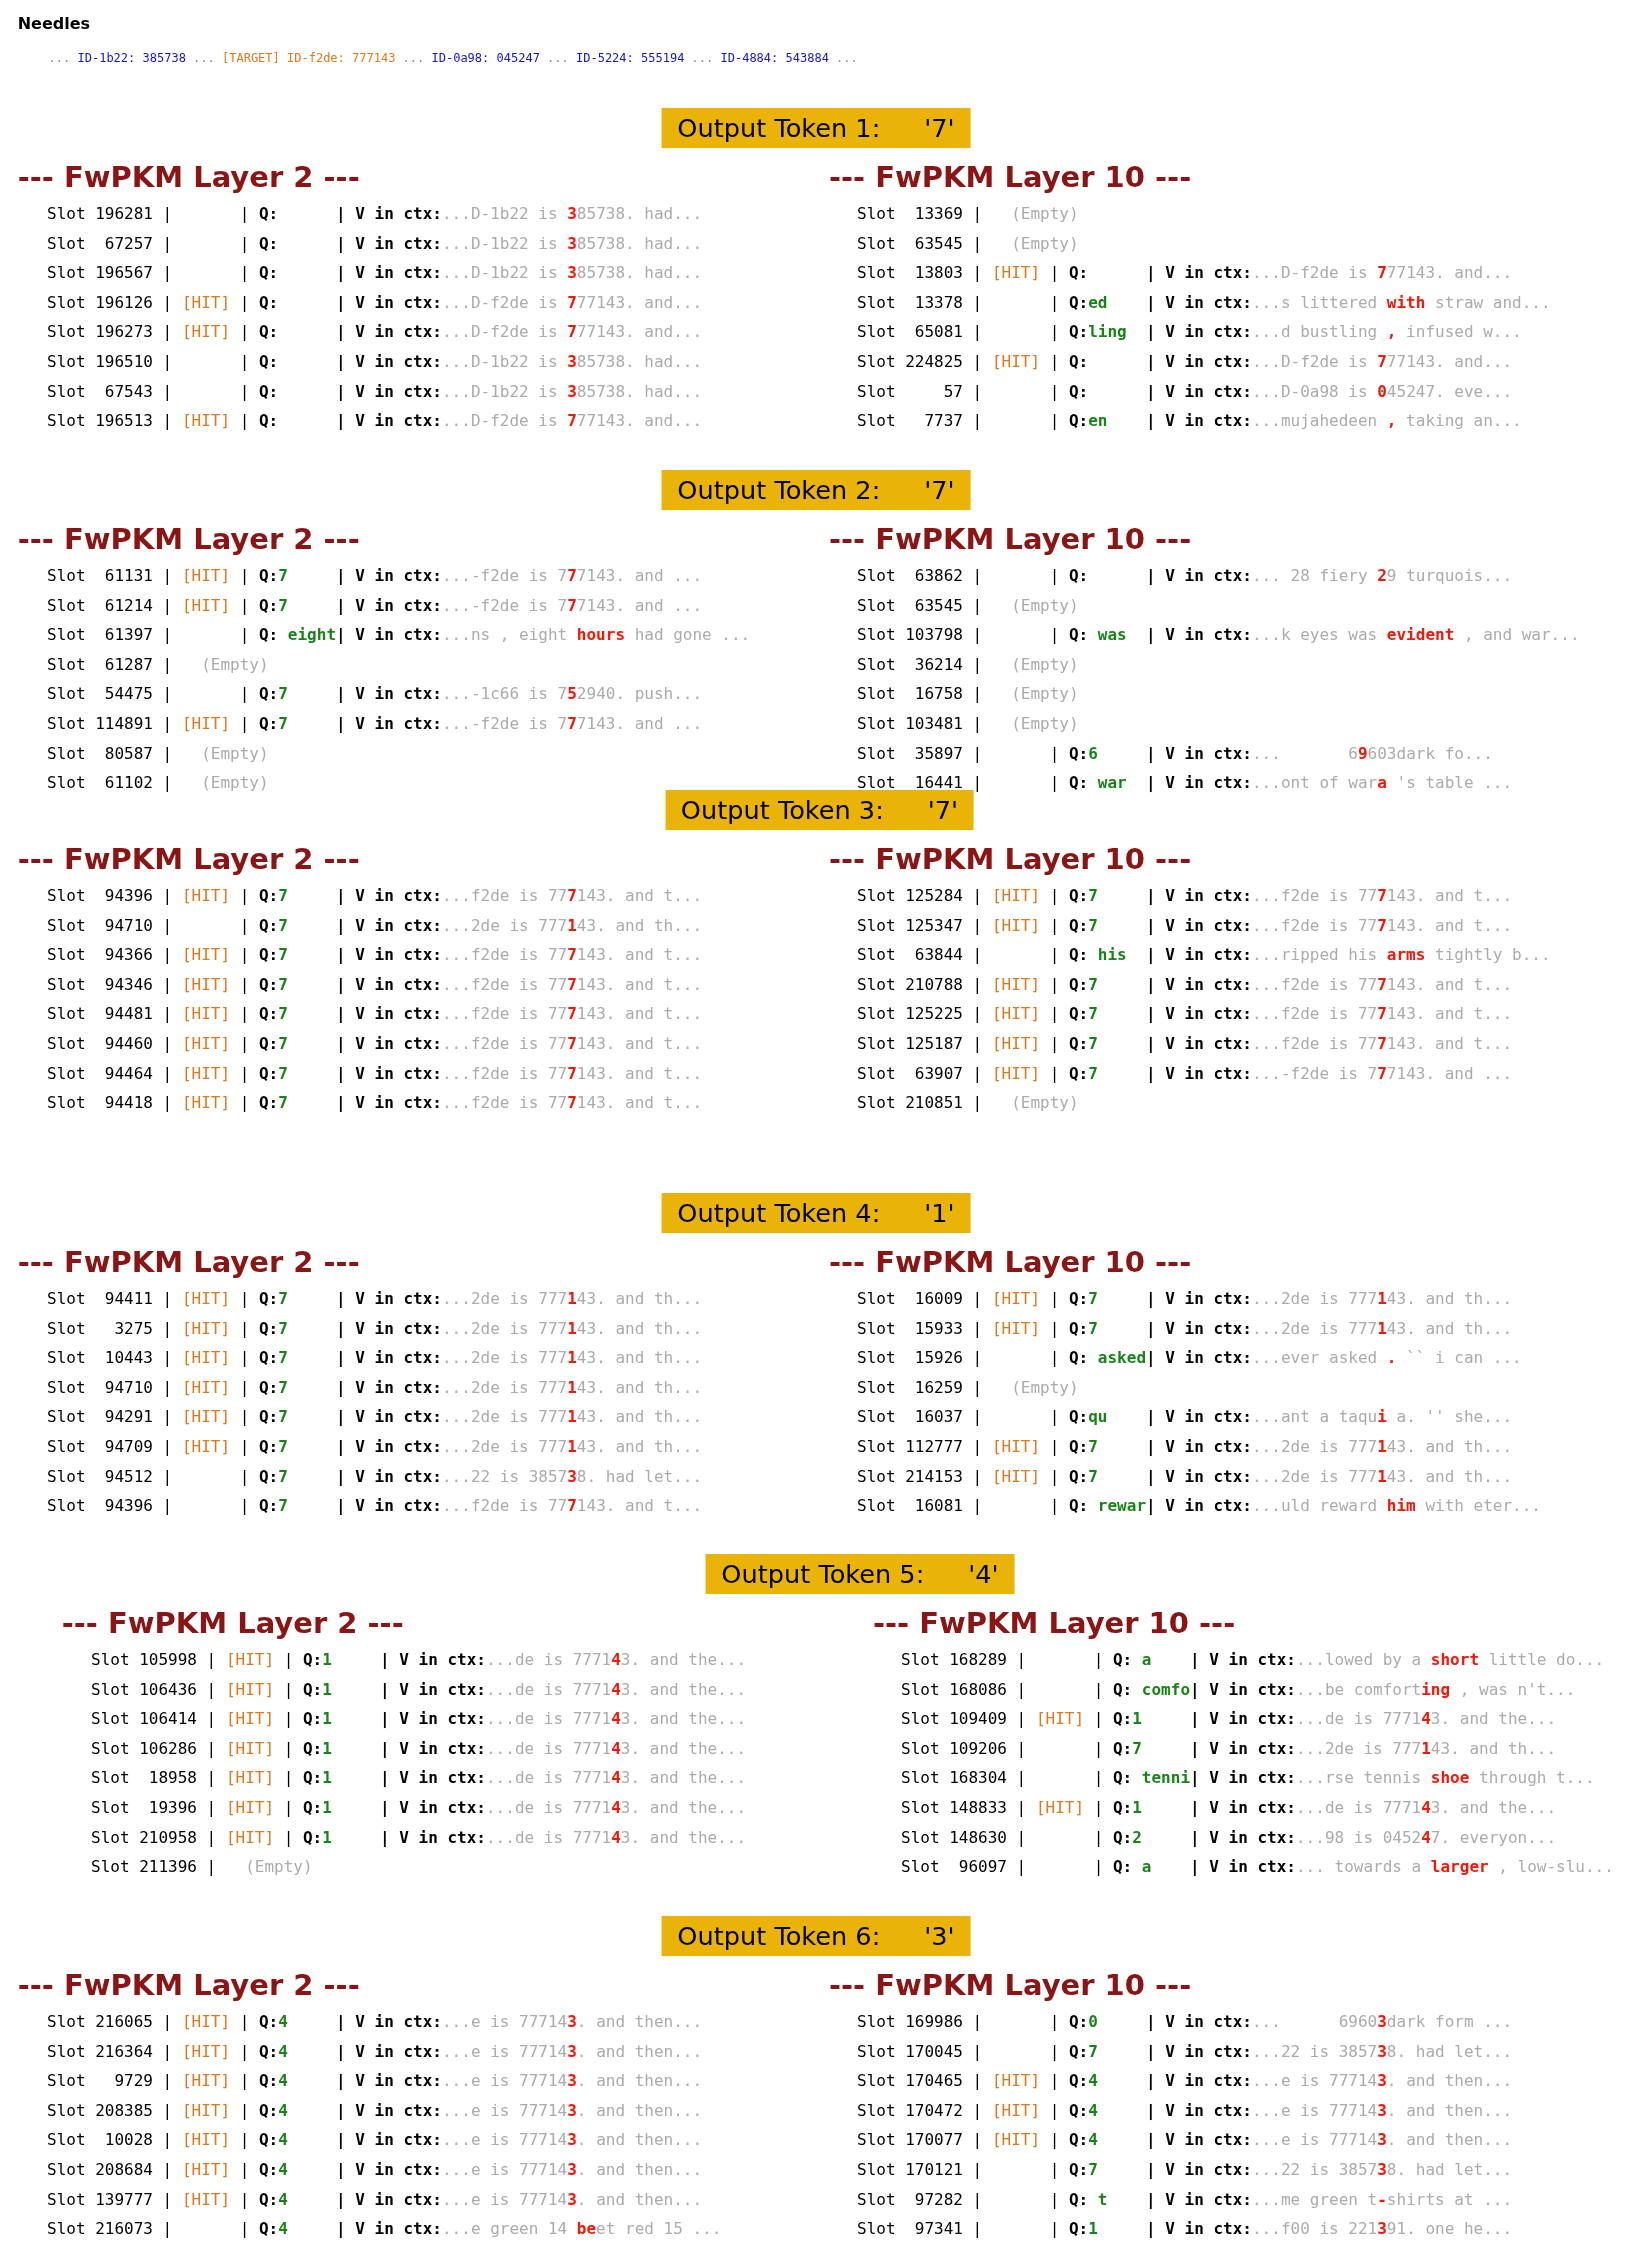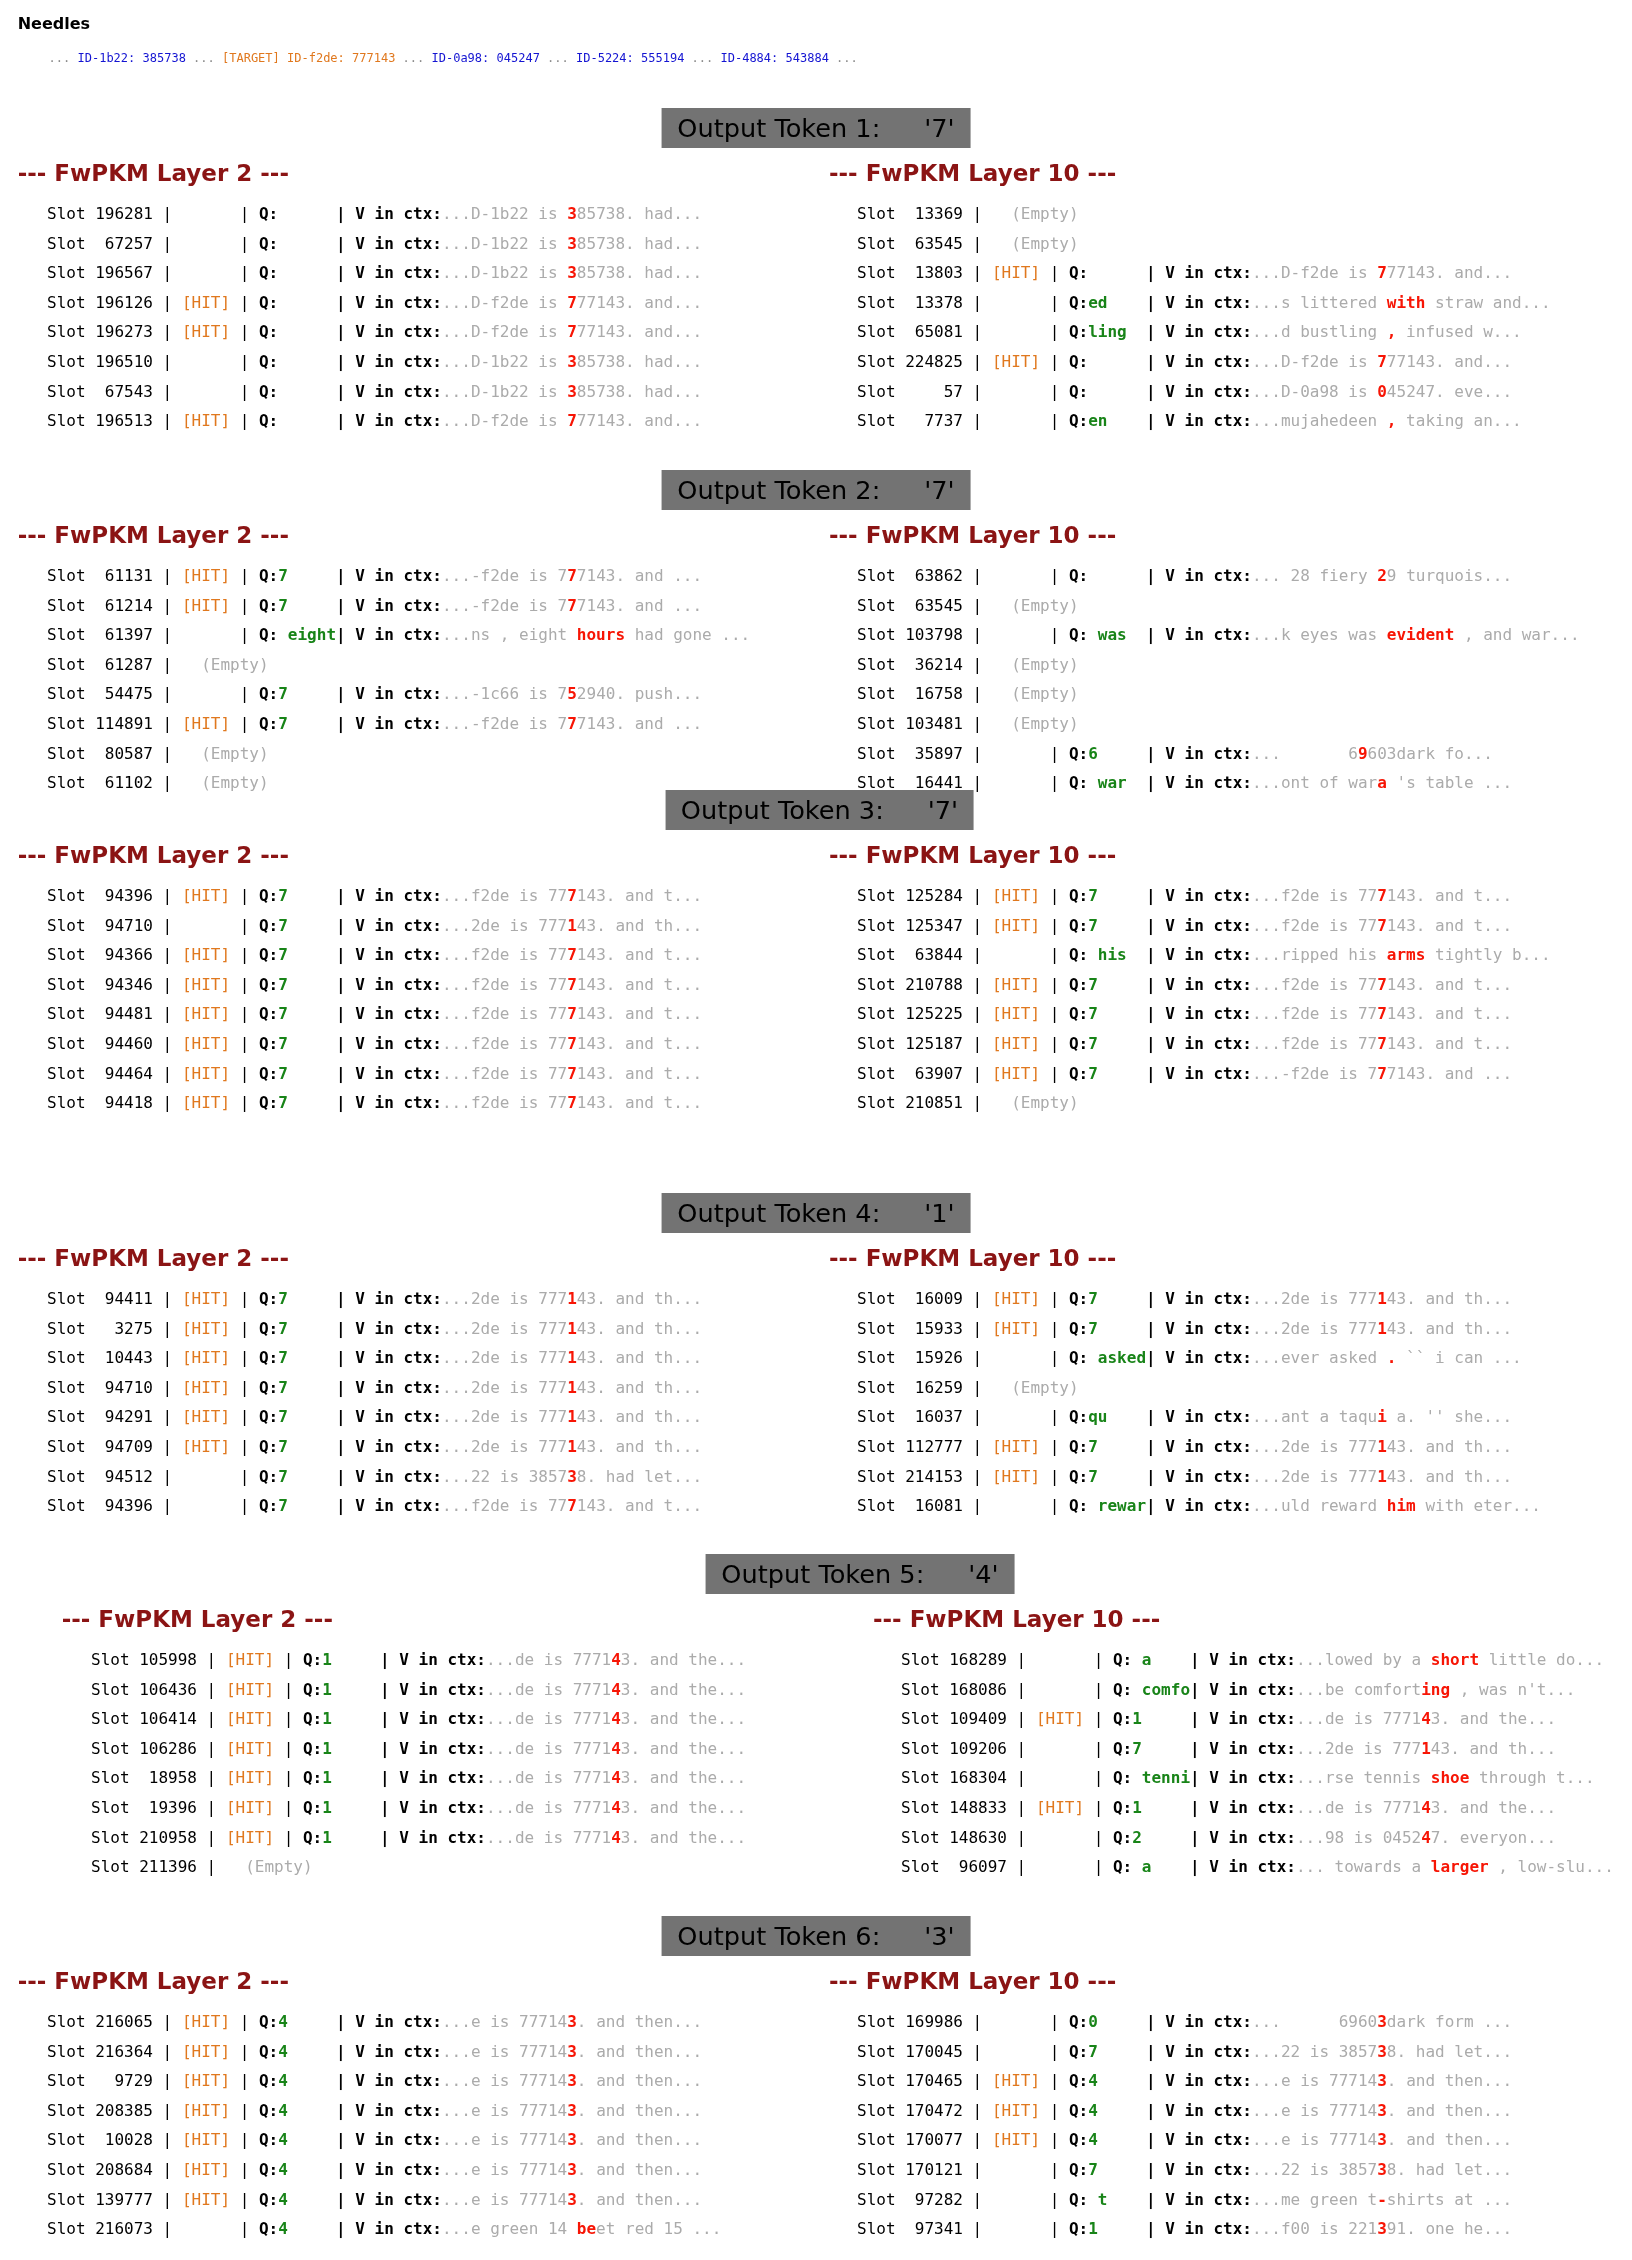--- a/index.html
+++ b/index.html
@@ -11,25 +11,25 @@
   .idline{
     position:absolute;left:19.7px;top:51px;white-space:pre;
     font-family:"DejaVu Sans Mono",monospace;font-size:12px;
   }
   .idline .sep{color:#8c8c8c;}
   .idline .id{color:#1414d2;}
   .idline .target{color:#e0781e;}
   .section{position:absolute;left:0;width:1632px;height:355px;}
   .tok-heading{
     position:absolute;top:0;left:50%;transform:translateX(-50%);
-    background:#737373;padding:4.9px 15.8px;font-size:25.6px;white-space:pre;
+    background:#eab308;padding:4.9px 15.8px;font-size:25.6px;white-space:pre;
   }
   .tok-heading .val{margin-left:44px;}
   .layer-heading{
-    position:absolute;top:52px;font-size:23px;font-weight:bold;color:#8b1414;white-space:pre;
+    position:absolute;top:52px;font-size:29px;font-weight:bold;color:#8b1414;white-space:pre;
   }
   .rows{
     position:absolute;top:91px;white-space:pre;
     font-family:"DejaVu Sans Mono",monospace;font-size:16px;line-height:29.6px;
   }
   .row{height:29.6px;}
   .hit{color:#e0781e;}
   .qlabel{font-weight:bold;}
   .q{color:#188418;font-weight:bold;}
   .v{font-weight:bold;}

